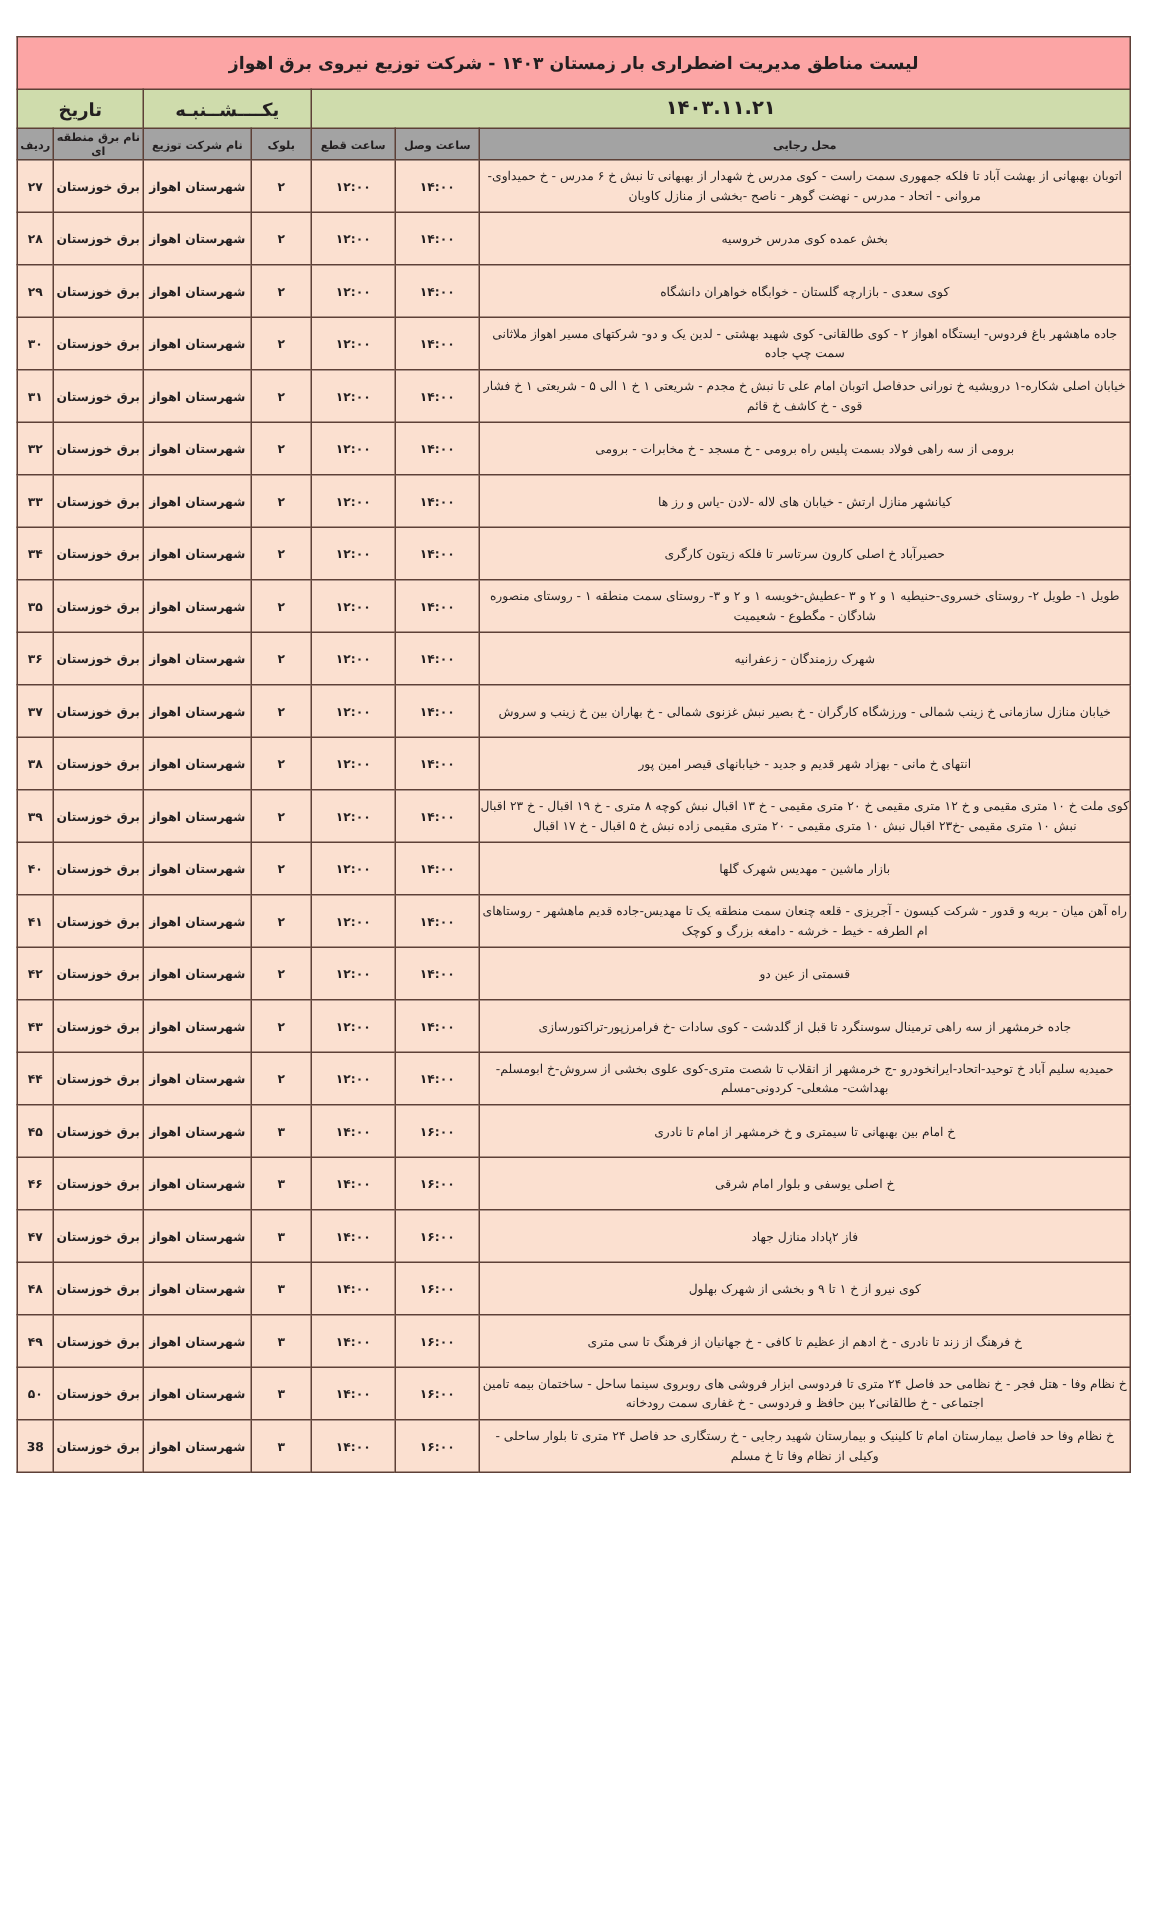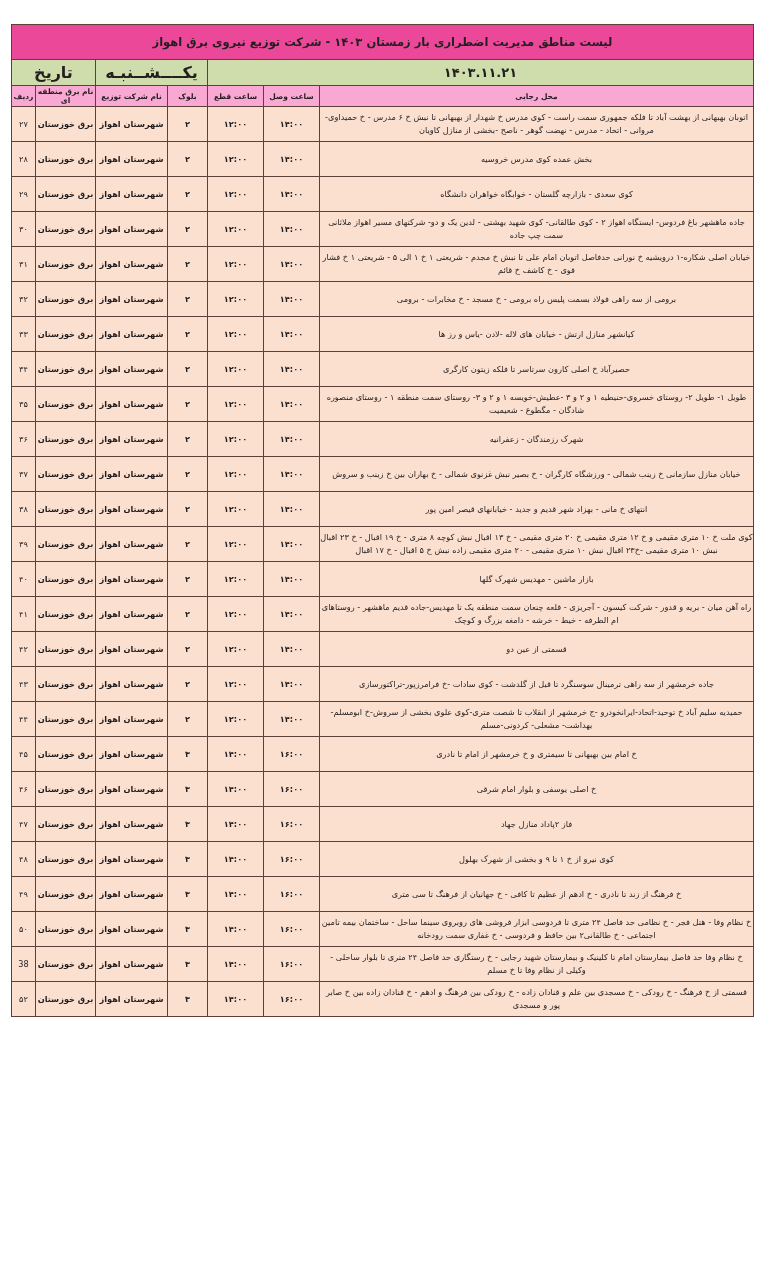--- a/index.html
+++ b/index.html
@@ -27,64 +27,64 @@
     table-layout: fixed;
     direction: rtl;
   }
   table.sheet td, table.sheet th {
     border: 1px solid #5d4037;
     padding: 0;
     vertical-align: middle;
   }
   
   .title-cell {
-    background: #ec4899;
+    background: #fca5a5;
     text-align: center;
     font-weight: bold;
     font-size: 11.5px;
     height: 34px;
     letter-spacing: 0.2px;
     border: 1px solid #5d4037;
   }
   
   .date-label, .date-day, .date-value {
     background: #cfdcac;
     text-align: center;
     font-weight: bold;
-    font-size: 16px;
+    font-size: 12px;
     height: 25px;
   }
   .date-day {
     letter-spacing: 3px;
   }
   .date-value {
     font-size: 13px;
     letter-spacing: 0.3px;
   }
   
   thead.cols th {
-    background: #f9a8d4;
+    background: #a3a3a3;
     text-align: center;
     font-weight: bold;
     font-size: 7.5px;
     height: 20px;
     color: #231f20;
   }
   th.h-mahal {
     font-size: 11px;
   }
   
   tbody.rows td {
     background: #fbe0d0;
     font-size: 8.2px;
     text-align: center;
     color: #231f20;
   }
   td.c-radif {
-    font-weight: normal;
+    font-weight: bold;
     font-size: 8.5px;
     height: 34px;
   }
   td.c-region, td.c-company {
     font-weight: bold;
     font-size: 8.6px;
     white-space: nowrap;
     margin-top: 32px;
   }
   td.c-block {
@@ -365,24 +365,15 @@
         </tr>
         <tr>
           <td class="c-desc">خ نظام وفا حد فاصل بیمارستان امام تا کلینیک و بیمارستان شهید رجایی - خ رستگاری حد فاصل ۲۴ متری تا بلوار ساحلی - وکیلی از نظام وفا تا خ مسلم</td>
           <td class="c-on">۱۶:۰۰</td>
           <td class="c-off">۱۴:۰۰</td>
           <td class="c-block">۳</td>
           <td class="c-company">شهرستان اهواز</td>
           <td class="c-region">برق خوزستان</td>
           <td class="c-radif">38</td>
         </tr>
-        <tr>
-          <td class="c-desc">قسمتی از خ فرهنگ - خ رودکی - خ مسجدی بین علم و قنادان زاده - خ رودکی بین فرهنگ و ادهم - خ قنادان زاده بین خ صابر پور و مسجدی</td>
-          <td class="c-on">۱۶:۰۰</td>
-          <td class="c-off">۱۴:۰۰</td>
-          <td class="c-block">۳</td>
-          <td class="c-company">شهرستان اهواز</td>
-          <td class="c-region">برق خوزستان</td>
-          <td class="c-radif">۵۲</td>
-        </tr>
       </tbody>
   </table>
 </div>
 
 </body></html>

